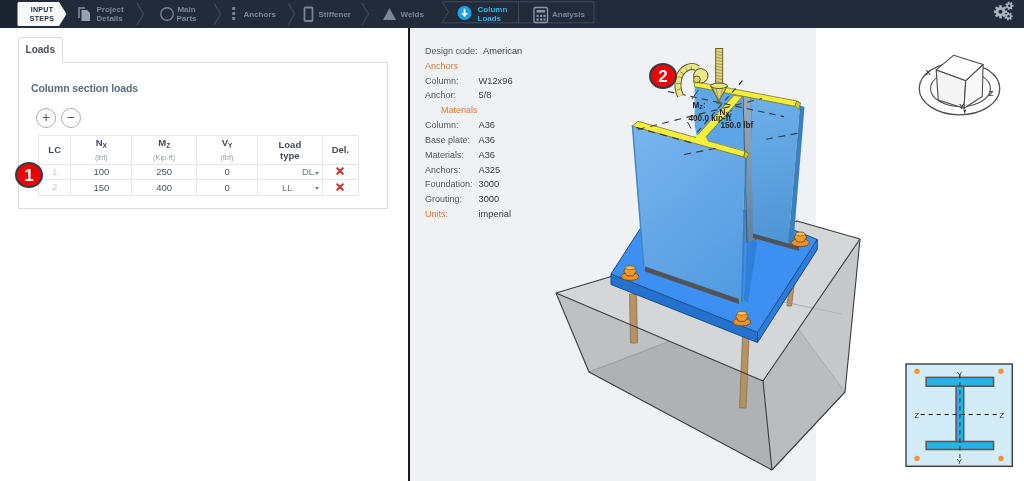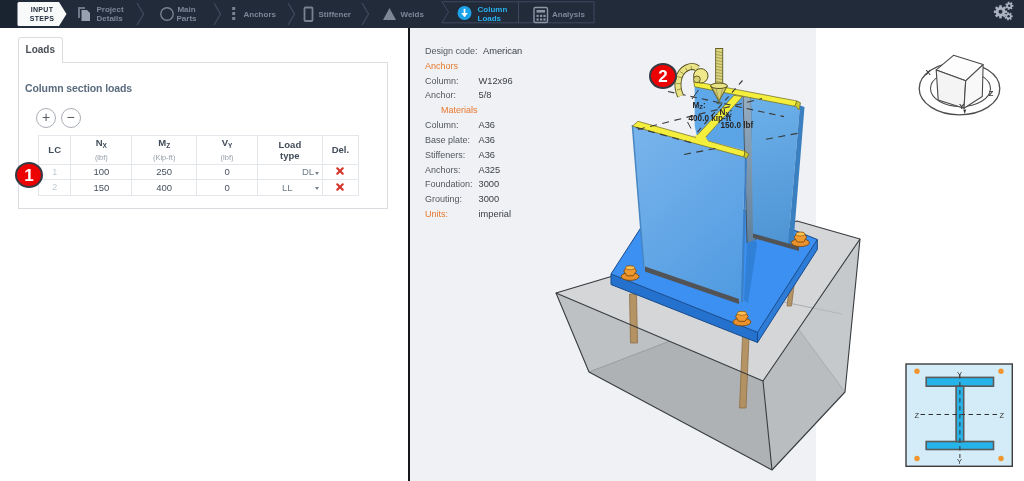--- a/index.html
+++ b/index.html
@@ -19,21 +19,21 @@
   .steplabel.blue { color:#29b2f0; }
   .chev { position:absolute; top:0; }
 
   
   #left { position:absolute; left:0; top:28px; width:408px; height:453px; background:#ffffff; }
   #divider { position:absolute; left:408px; top:28px; width:2px; height:453px; background:#15171a; }
   #tab { position:absolute; left:17.6px; top:9.2px; width:45.4px; height:25.4px; background:#fff;
          border:1px solid #d9dce1; border-bottom:none; border-radius:3px 3px 0 0;
          font-size:10px; font-weight:bold; color:#4a4f57; text-align:center; line-height:24px; z-index:2;}
   #panel { position:absolute; left:17.6px; top:33.6px; width:370px; height:147px; border:1px solid #d9dce1; background:#fff;}
-  #heading { position:absolute; left:25px; top:53.5px; font-size:10.5px; font-weight:bold; color:#5a6c7e; letter-spacing:-0.1px;}
+  #heading { position:absolute; left:31px; top:53.5px; font-size:10.5px; font-weight:bold; color:#5a6c7e; letter-spacing:-0.1px;}
   .cbtn { position:absolute; top:79.5px; width:20px; height:20px; border:1.4px solid #a9aeb5; border-radius:50%;
           color:#565b62; text-align:center; line-height:16.5px; font-size:14px; font-weight:normal; background:#fff;}
   #tbl { position:absolute; left:38px; top:107px; border-collapse:collapse; }
   #tbl td { border:1px solid #e3e6ea; text-align:center; vertical-align:middle; padding:0; }
   #tbl .hdr { height:28.5px; font-size:9.5px; font-weight:bold; color:#414c5a; line-height:11px; }
   #tbl .hdr .un { font-size:7.5px; font-weight:normal; color:#98a0ab; }
   #tbl sub { font-size:6.5px; vertical-align:-2px;}
   #tbl .row { height:15.5px; font-size:9.5px; color:#47525f; }
   #tbl .num { color:#c3c9d0; font-size:9px; }
   .caret { display:inline-block; width:0; height:0; border-left:2.8px solid transparent; border-right:2.8px solid transparent; border-top:3.6px solid #76818e; }
@@ -211,21 +211,21 @@
       <div class="plabel porange" style="left:425px; top:60.900000000000006px;">Anchors</div>
       <div class="plabel" style="left:425px; top:75.9px;">Column:</div>
       <div class="pval" style="left:478.5px; top:75.9px;">W12x96</div>
       <div class="plabel" style="left:425px; top:90.2px;">Anchor:</div>
       <div class="pval" style="left:478.5px; top:90.2px;">5/8</div>
       <div class="plabel porange" style="left:425px; top:105.2px;padding-left:16px;">Materials</div>
       <div class="plabel" style="left:425px; top:119.60000000000001px;">Column:</div>
       <div class="pval" style="left:478.5px; top:119.60000000000001px;">A36</div>
       <div class="plabel" style="left:425px; top:134.6px;">Base plate:</div>
       <div class="pval" style="left:478.5px; top:134.6px;">A36</div>
-      <div class="plabel" style="left:425px; top:149.6px;">Stiffeners:</div>
+      <div class="plabel" style="left:425px; top:149.6px;">Materials:</div>
       <div class="pval" style="left:478.5px; top:149.6px;">A36</div>
       <div class="plabel" style="left:425px; top:164.6px;">Anchors:</div>
       <div class="pval" style="left:478.5px; top:164.6px;">A325</div>
       <div class="plabel" style="left:425px; top:179.2px;">Foundation:</div>
       <div class="pval" style="left:478.5px; top:179.2px;">3000</div>
       <div class="plabel" style="left:425px; top:194.2px;">Grouting:</div>
       <div class="pval" style="left:478.5px; top:194.2px;">3000</div>
       <div class="plabel porange" style="left:425px; top:209.2px;">Units:</div>
       <div class="pval" style="left:478.5px; top:209.2px;">imperial</div>
     </div>

